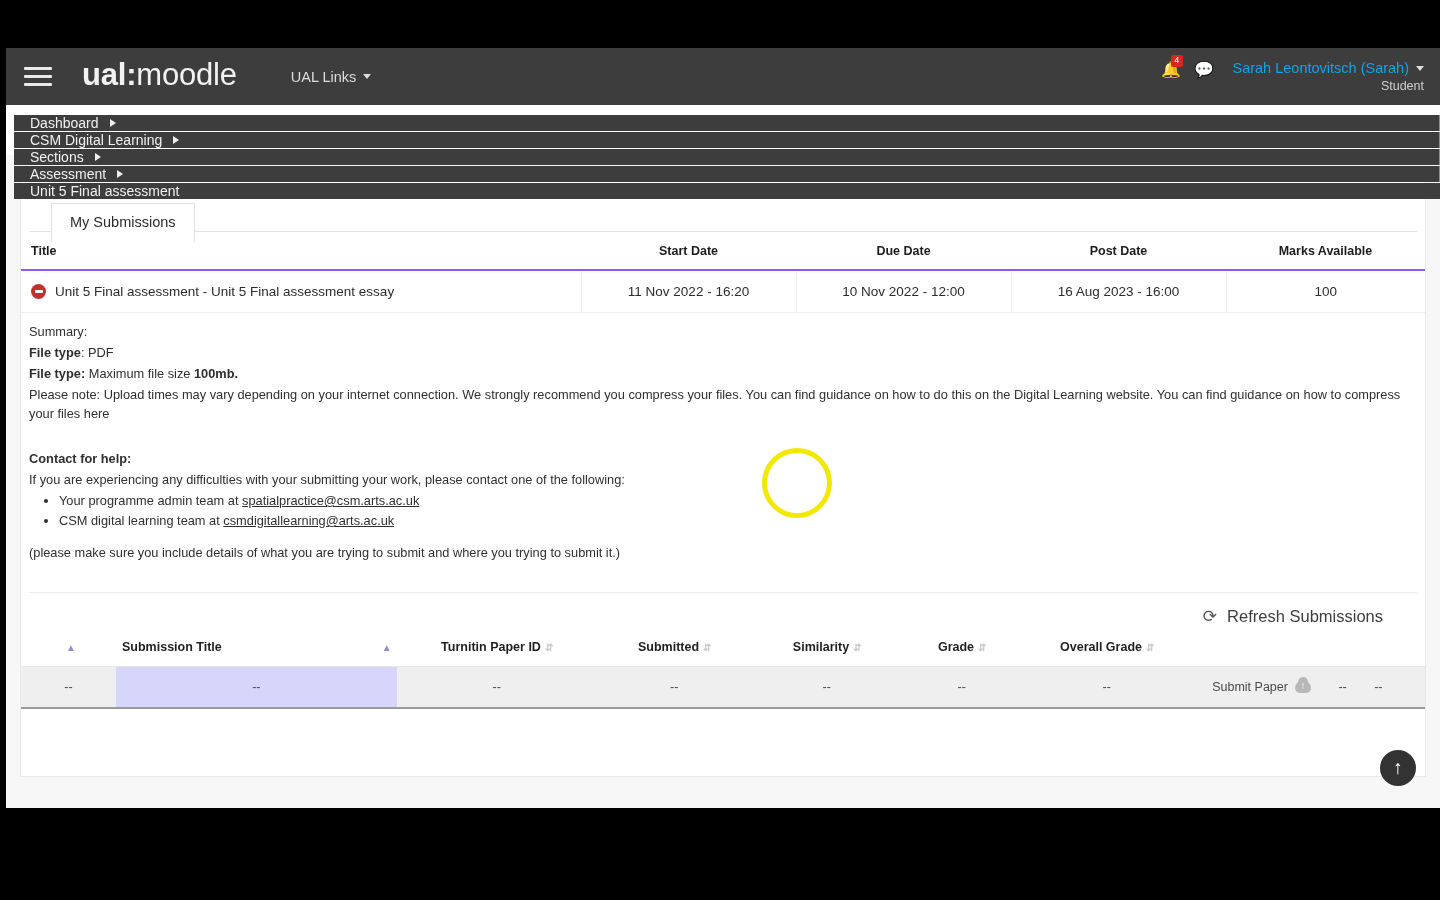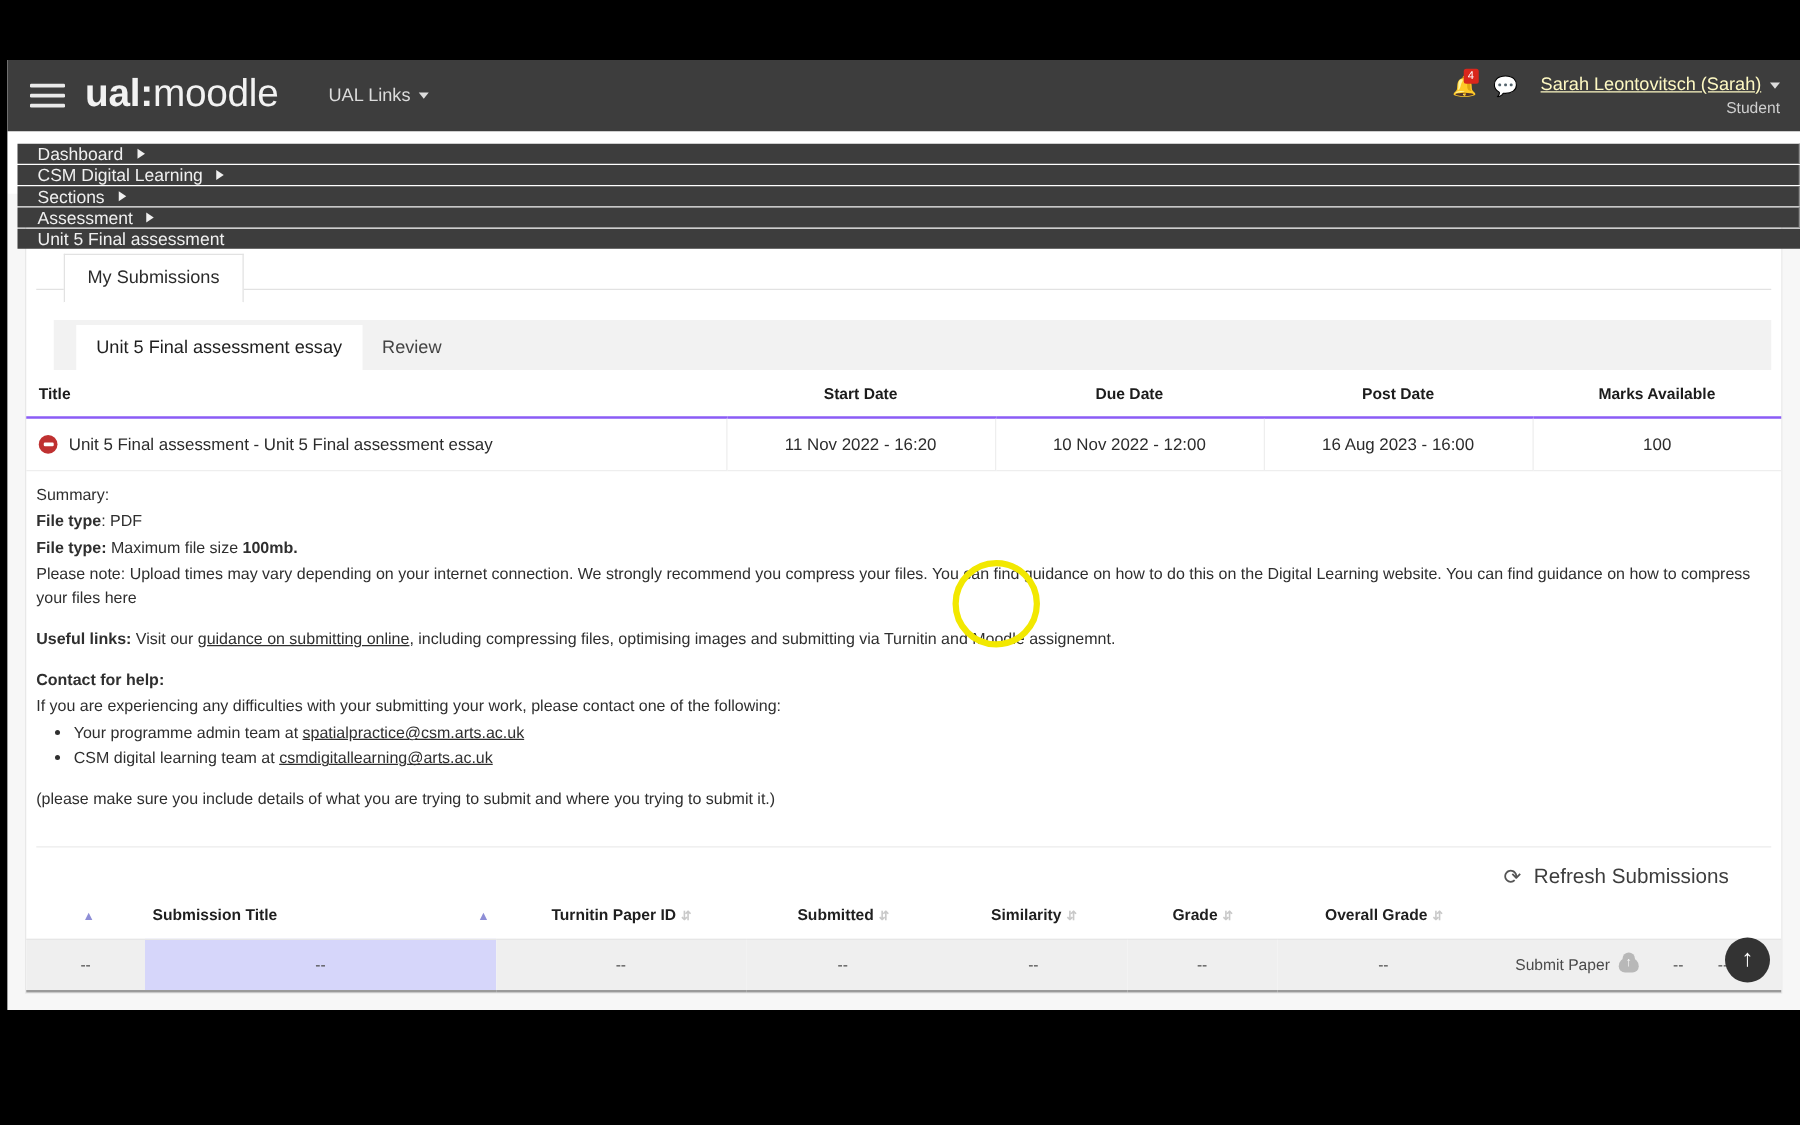--- a/index.html
+++ b/index.html
@@ -19,20 +19,21 @@
     overflow: hidden;
   }
 
   
   .navbar {
     position: relative;
     height: 57px;
     background: #3d3d3d;
     display: flex; align-items: center;
     padding-left: 12px;
+    gap: 14px;
   }
   .hamburger {
     width: 28px; height: 26px;
     display: flex; flex-direction: column; justify-content: center; gap: 5px;
     cursor: pointer; margin-right: 16px; margin-left: 6px;
   }
   .hamburger span { display: block; height: 3px; background: #e9e9e9; border-radius: 1px; }
   .brand {
     font-size: 31px; color: #f2f2f2; letter-spacing: -0.2px;
     white-space: nowrap; margin-top: -3px;
@@ -57,22 +58,22 @@
   .bell { font-size: 16px; color: #e4e4e4; line-height: 1; }
   .badge {
     position: absolute; top: -7px; left: 9px;
     background: #d9261c; color: #fff; font-size: 9px; line-height: 11px;
     min-width: 12px; height: 12px; text-align: center; border-radius: 2px;
     padding: 0 2px; font-weight: 400;
   }
   .chat-icon { font-size: 16px; color: #e4e4e4; line-height: 1; cursor: pointer; }
   .user-block { text-align: right; }
   .user-name {
-    color: #fef9c3; font-size: 14.5px; white-space: nowrap;
-    display: flex; align-items: center; gap: 7px; cursor: pointer; text-decoration: underline;
+    color: #0ea5e9; font-size: 14.5px; white-space: nowrap;
+    display: flex; align-items: center; gap: 7px; cursor: pointer;
   }
   .user-role { color: #cfcfcf; font-size: 12.5px; margin-top: 3px; }
 
   
   .crumb-bar {
     background: #fff; padding: 10px 0 0 8px;
     display: flex; align-items: stretch; gap: 1px;
     height: 50px;
     flex-direction: column;
   }
@@ -269,28 +270,20 @@
 
     <div class="page-body">
       <div class="card">
 
         <div class="outer-tabs">
           <div class="outer-tab">
             <span>My Submissions</span>
           </div>
         </div>
 
-        <div class="inner-tabs">
-          <div class="inner-tab active">
-            <span>Unit 5 Final assessment essay</span>
-          </div>
-          <div class="inner-tab">
-            <span>Review</span>
-          </div>
-        </div>
 
         <table class="asg-table">
           <thead>
             <tr>
               <th style="width:560px">Title</th>
               <th class="c-center" style="width:215px">Start Date</th>
               <th class="c-center" style="width:215px">Due Date</th>
               <th class="c-center" style="width:215px">Post Date</th>
               <th class="c-center">Marks Available</th>
             </tr>
@@ -314,23 +307,20 @@
         <div class="desc">
           <p>Summary:</p>
           <p>
             <b>File type</b><span>: </span><span>PDF</span>
           </p>
           <p>
             <b>File type:</b><span> </span><span>Maximum file size </span><b>100mb.</b>
           </p>
           <p>Please note: Upload times may vary depending on your internet connection. We strongly recommend you compress your files. You can find guidance on how to do this on the Digital Learning website. You can find guidance on how to compress your files here</p>
           <div class="gap"></div>
-          <p>
-            <b>Useful links:</b><span> Visit our </span><a href="#">guidance on submitting online</a><span>, including compressing files, optimising images and submitting via Turnitin and Moodle assignemnt.</span>
-          </p>
           <div class="gap"></div>
           <p><b>Contact for help:</b></p>
           <p>If you are experiencing any difficulties with your submitting your work, please contact one of the following:</p>
           <ul>
             <li>
               <span>Your programme admin team at </span><a href="#">spatialpractice@csm.arts.ac.uk</a>
             </li>
             <li>
               <span>CSM digital learning team at </span><a href="#">csmdigitallearning@arts.ac.uk</a>
             </li>

